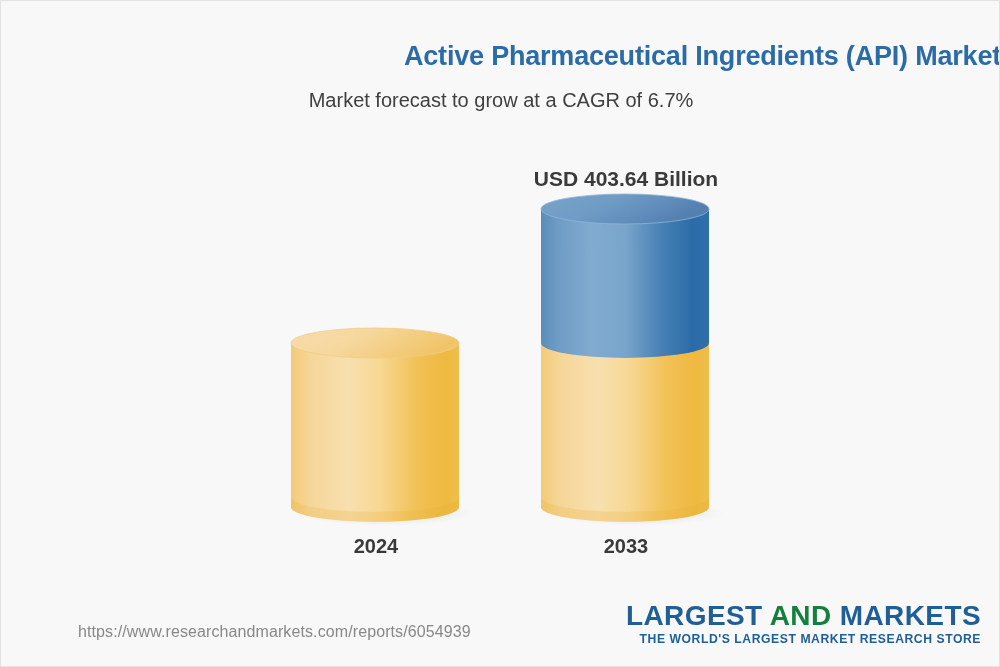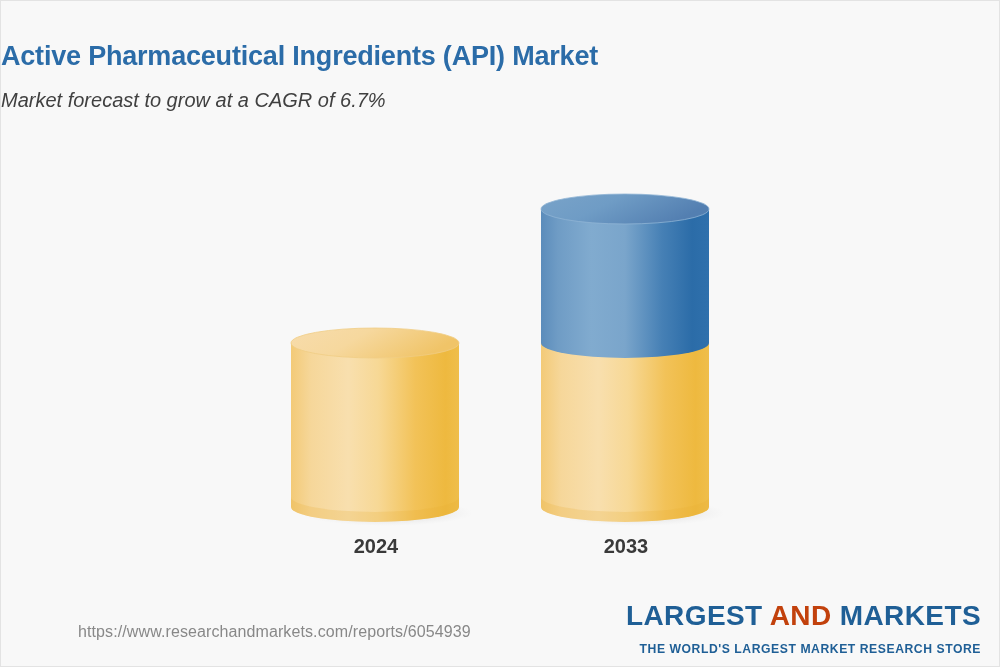--- a/index.html
+++ b/index.html
@@ -18,36 +18,35 @@
     background: #f8f8f8;
     border: 1px solid #e3e3e3;
     overflow: hidden;
   }
   
   #chart-title {
     position: absolute;
     top: 40px;
     left: 0;
     width: 1000px;
-    text-align: left;
+    text-align: right;
     font-size: 27px;
     font-weight: bold;
     color: #2b6ca8;
     letter-spacing: -0.2px;
   }
   #chart-subtitle {
     position: absolute;
     top: 88px;
     left: 0;
     width: 1000px;
-    text-align: left;
+    text-align: center;
     font-size: 20px;
     font-weight: normal;
     color: #404040;
-    font-style: italic;
   }
   
   #plot-area {
     position: absolute;
     left: 0;
     top: 0;
     width: 1000px;
     height: 600px;
   }
   .value-label {
@@ -87,28 +86,28 @@
     text-align: right;
   }
   #logo-wordmark {
     font-size: 28px;
     font-weight: bold;
     letter-spacing: 0.4px;
     line-height: 1.05;
     color: #1f5f96;
   }
   #logo-wordmark .and {
-    color: #c2410c;
+    color: #15803d;
   }
   #logo-tagline {
     font-size: 12.2px;
     font-weight: bold;
     letter-spacing: 0.55px;
     color: #1f5f96;
-    margin-top: 12px;
+    margin-top: 2px;
   }
 </style>
 </head>
 <body>
 
 <div id="canvas">
 
   <div id="chart-title">Active Pharmaceutical Ingredients (API) Market</div>
   <div id="chart-subtitle">Market forecast to grow at a CAGR of 6.7%</div>
 
@@ -143,20 +142,21 @@
       <path d="M4,16 L4,180 A84,15 0 0 0 172,180 L172,16 Z" fill="url(#yellowBody2024)"></path>
 
       <path d="M4,170 A84,15 0 0 0 172,170 L172,180 A84,15 0 0 1 4,180 Z" fill="#e9ae30" opacity="0.22"></path>
 
       <ellipse cx="88" cy="16" rx="84" ry="15" fill="url(#yellowTop2024)"></ellipse>
       <ellipse cx="88" cy="16" rx="84" ry="15" fill="none" stroke="#f0cd84" stroke-width="0.8"></ellipse>
     </svg>
 
     <div class="category-label" style="left:205px; top:534px;">2024</div>
 
+    <div class="value-label" style="left:455px; top:166px;">USD 403.64 Billion</div>
 
     <svg class="cylinder" style="left:536px; top:192px;" width="186" height="334" viewBox="0 0 186 334">
       <defs>
         <linearGradient id="blueBody2033" x1="0" y1="0" x2="1" y2="0">
           <stop offset="0%" stop-color="#5b8cbb"></stop>
           <stop offset="10%" stop-color="#6f9cc5"></stop>
           <stop offset="30%" stop-color="#81abcf"></stop>
           <stop offset="50%" stop-color="#7aa5cb"></stop>
           <stop offset="72%" stop-color="#4680b5"></stop>
           <stop offset="90%" stop-color="#2b6ca8"></stop>

